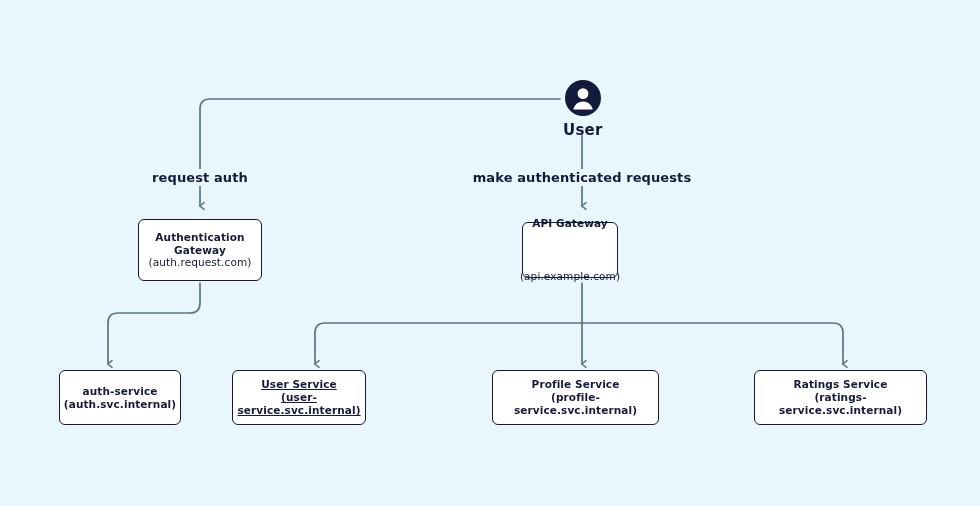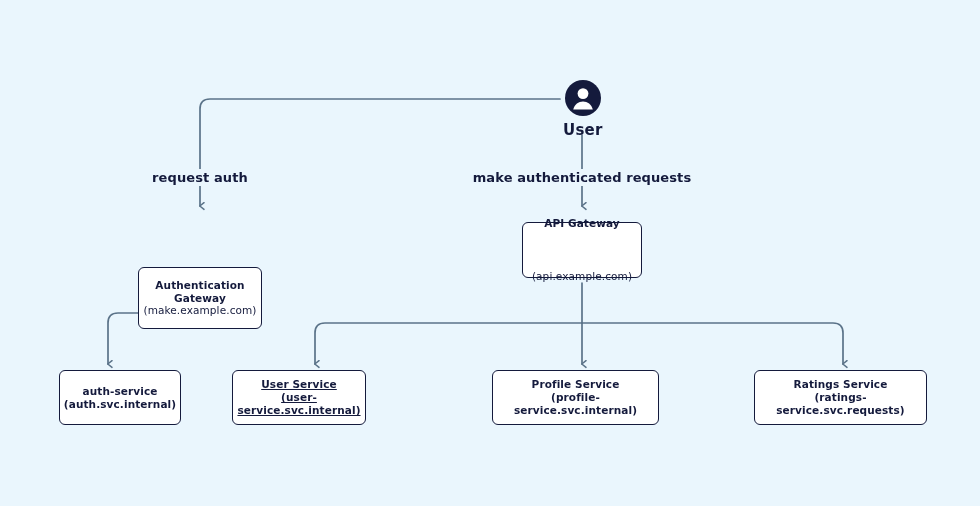--- a/index.html
+++ b/index.html
@@ -125,27 +125,27 @@
       <circle cx="19" cy="14.6" r="5.4" fill="#ffffff"></circle>
       <path d="M9.2,30.6 C10.6,25.4 14.4,22.6 19,22.6 C23.6,22.6 27.4,25.4 28.8,30.6 Z" fill="#ffffff"></path>
     </svg>
     <div class="actor-label">User</div>
   </div>
 
   <div class="edge-label" style="left:200px; top:169px;">request auth</div>
 
   <div class="edge-label" style="left:582px; top:169px;">make authenticated requests</div>
 
-  <div class="node-box" style="left:138px; top:219px; width:124px; height:62px;margin-top:48px;">
+  <div class="node-box" style="left:138px; top:219px; width:124px; height:62px;">
     <div class="node-title">Authentication
 Gateway</div>
-    <div class="node-sub">(make.example.com)</div>
+    <div class="node-sub">(auth.request.com)</div>
   </div>
 
-  <div class="node-box" style="left:522px; top:222px; width:120px; height:56px;gap:40px;">
+  <div class="node-box" style="left:522px; top:222px; width:96px; height:56px;gap:40px;">
     <div class="node-title">API Gateway</div>
     <div class="node-sub">(api.example.com)</div>
   </div>
 
   <div class="node-box" style="left:47px; top:370px; width:122px; height:55px;margin-left:12px;">
     <div class="node-title">auth-service</div>
     <div class="node-sub bold">(auth.svc.internal)</div>
   </div>
 
   <div class="node-box" style="left:232px; top:370px; width:134px; height:55px;text-decoration:underline;">
@@ -153,16 +153,16 @@
     <div class="node-sub bold">(user-service.svc.internal)</div>
   </div>
 
   <div class="node-box" style="left:492px; top:370px; width:167px; height:55px;">
     <div class="node-title">Profile Service</div>
     <div class="node-sub bold">(profile-service.svc.internal)</div>
   </div>
 
   <div class="node-box" style="left:754px; top:370px; width:173px; height:55px;">
     <div class="node-title">Ratings Service</div>
-    <div class="node-sub bold">(ratings-service.svc.requests)</div>
+    <div class="node-sub bold">(ratings-service.svc.internal)</div>
   </div>
 
 </div>
 
 </body></html>

